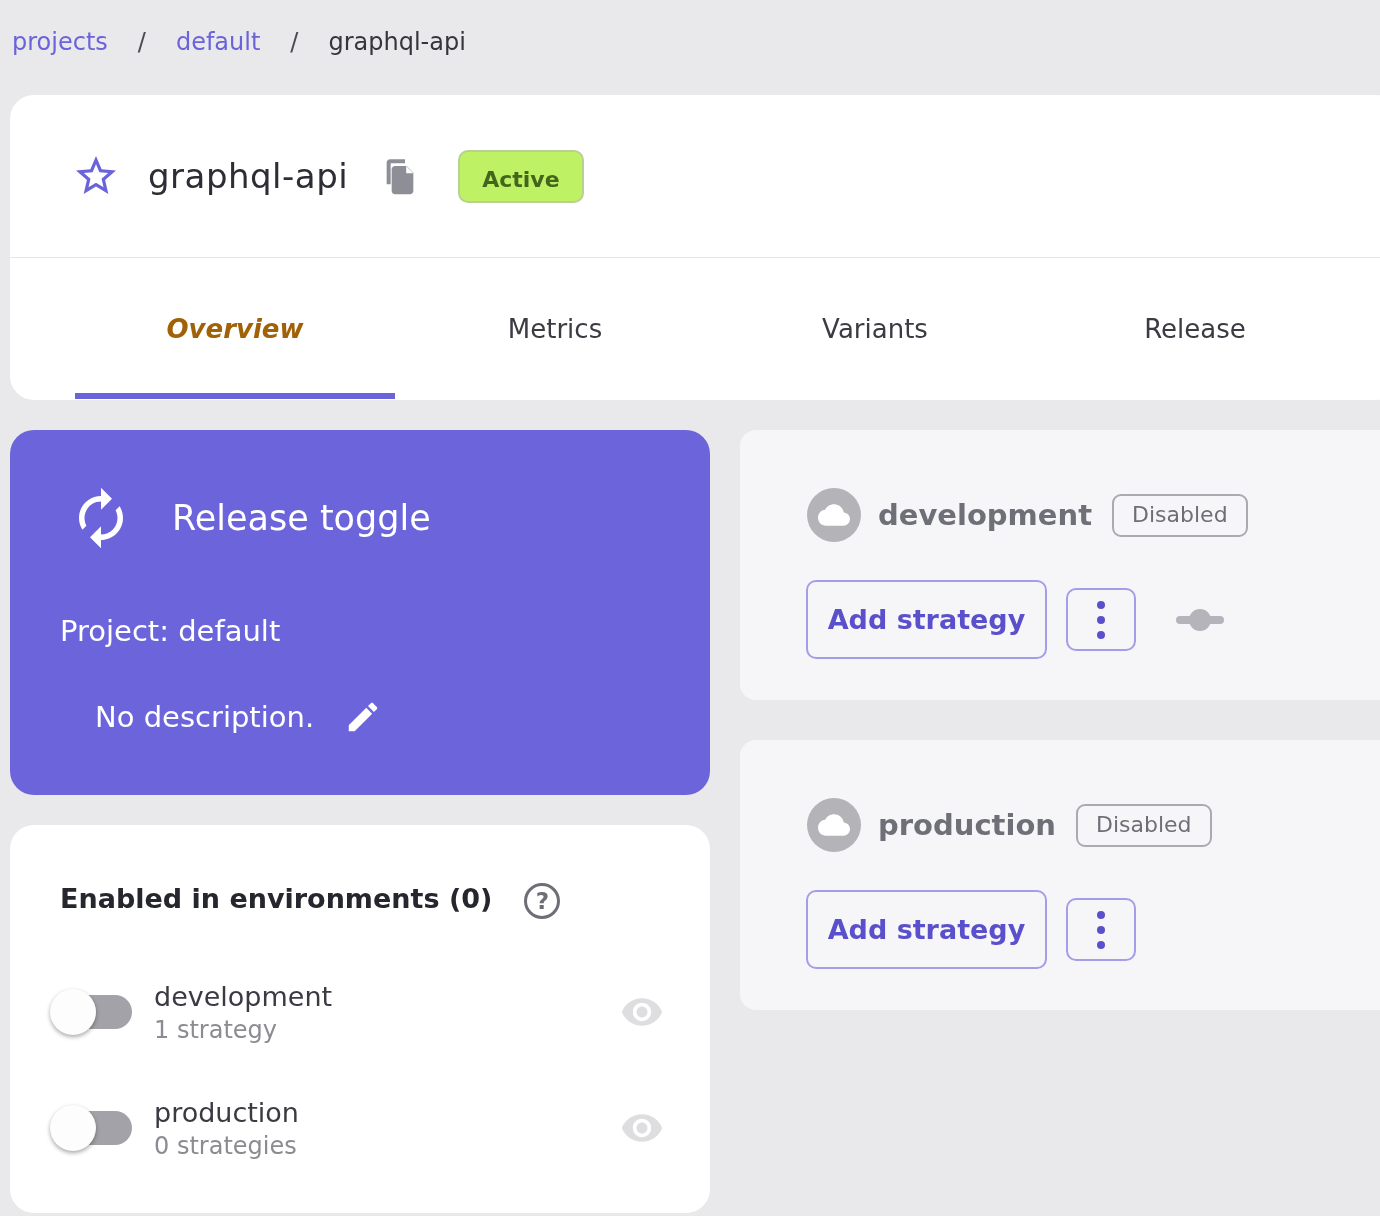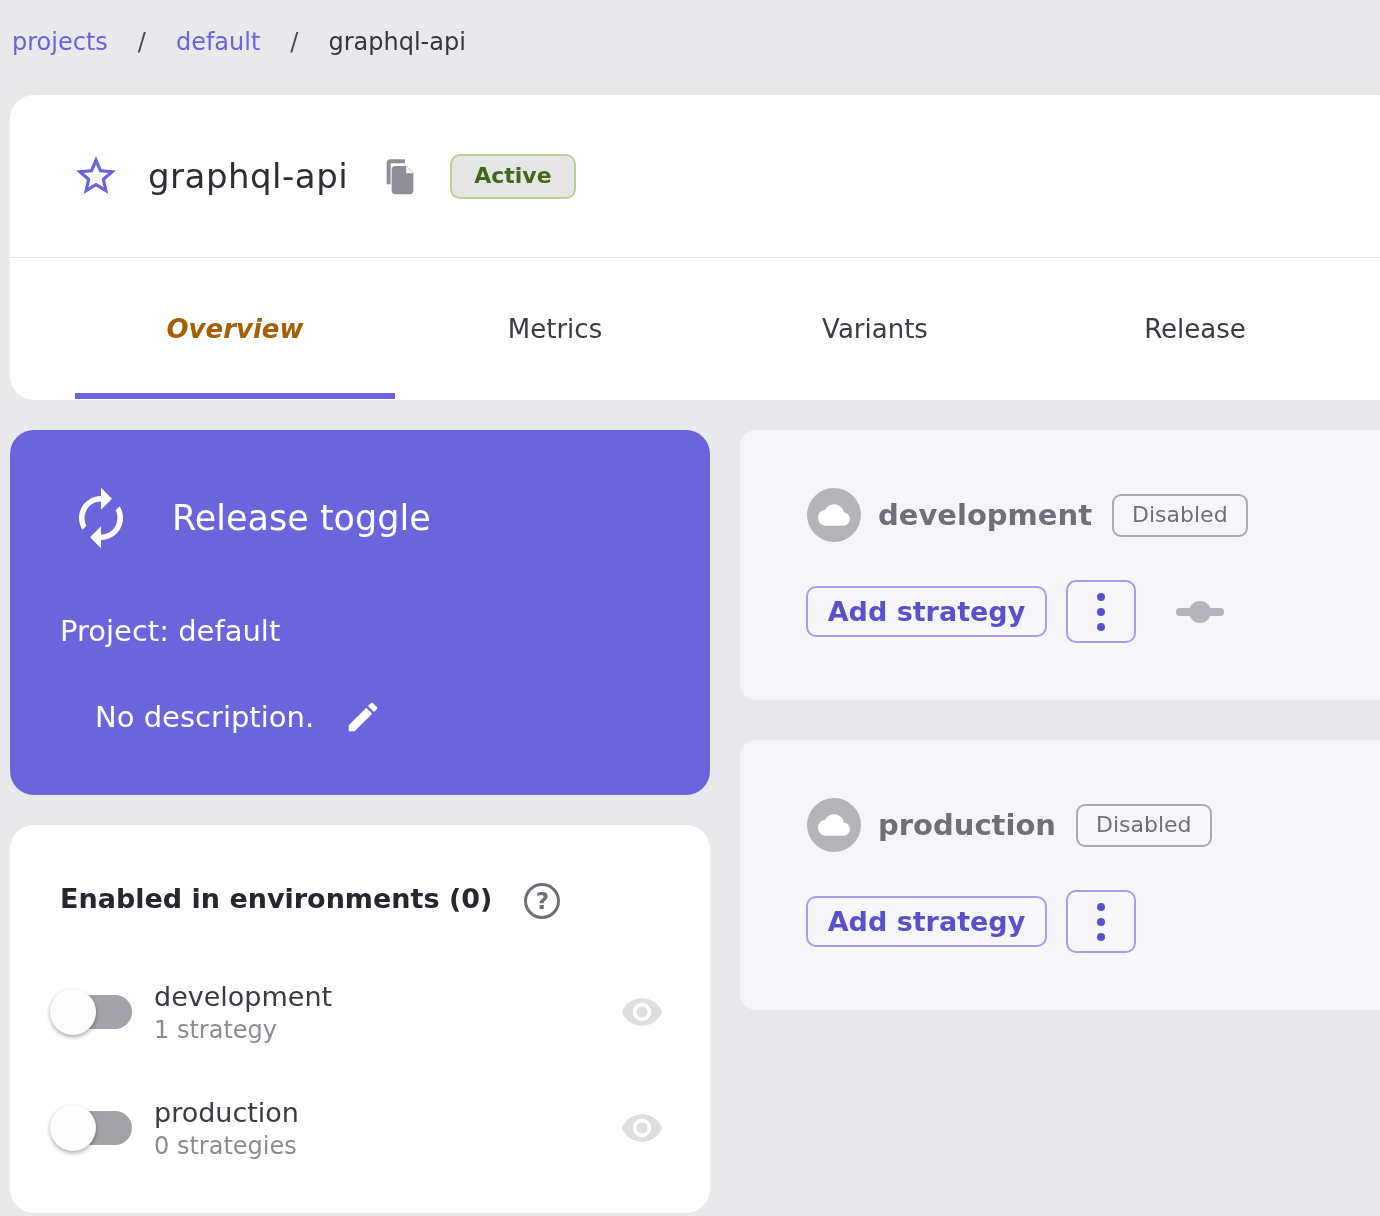--- a/index.html
+++ b/index.html
@@ -34,23 +34,23 @@
   }
   .star-btn { width:48px; height:48px; cursor:pointer; flex:none; }
   .star-btn svg { width:48px; height:48px; fill:#6b63da; }
   .page-title {
     margin-left:28px; font-size:34px; font-weight:500; color:#2d2d35;
     letter-spacing:0.5px;
   }
   .copy-btn { margin-left:32px; width:40px; height:40px; cursor:pointer; flex:none; }
   .copy-btn svg { width:40px; height:40px; }
   .status-badge {
-    margin-left:30px;
-    padding:7px 22px 9px;
-    background:#e5e5e5; border:2px solid #b9d093; border-radius:10px;
+    margin-left:38px;
+    padding:15px 22px 9px;
+    background:#bef264; border:2px solid #b9d093; border-radius:10px;
     color:#44661c; font-size:22px; font-weight:bold;
   }
 
   
   .tabs { display:flex; height:141px; padding-left:65px; }
   .tab {
     position:relative; width:320px; height:100%;
     display:flex; align-items:center; justify-content:center;
     font-size:26px; color:#3b3b43; cursor:pointer;
   }
@@ -103,21 +103,21 @@
     margin-left:20px;
     padding:6px 18px 8px;
     border:2px solid #aaaab1; border-radius:9px;
     color:#6e6e77; font-size:22px; font-weight:normal;
   }
   .env-actions {
     position:absolute; left:66px; top:150px;
     display:flex; align-items:center;
   }
   .add-strategy-btn {
-    width:241px; height:51px;
+    width:241px; height:79px;
     background:transparent;
     border:2px solid #a49dea; border-radius:10px;
     color:#5b50cb; font-size:27px; font-weight:bold;
     font-family:inherit; cursor:pointer;
   }
   .kebab-btn {
     margin-left:19px; width:70px; height:63px;
     background:transparent;
     border:2px solid #a49dea; border-radius:10px;
     display:flex; flex-direction:column; align-items:center; justify-content:center;

